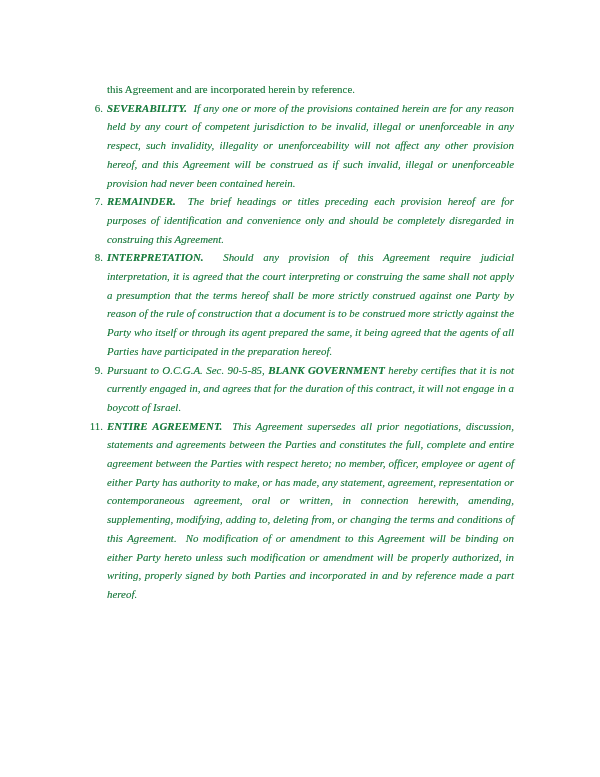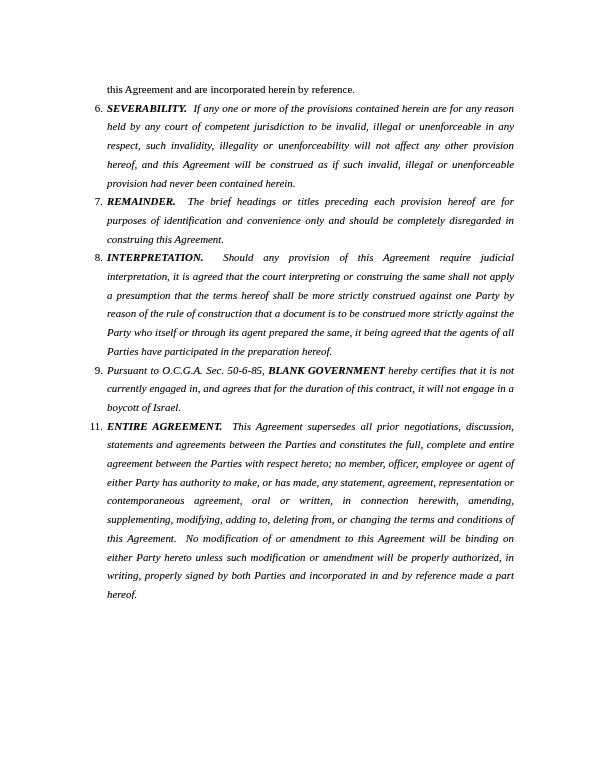--- a/index.html
+++ b/index.html
@@ -7,21 +7,21 @@
     padding: 0;
     background: #ffffff;
   }
   .page {
     position: relative;
     width: 600px;
     height: 599px;
     background: #ffffff;
     overflow: hidden;
     font-family: "Liberation Serif", serif;
-    color: #000000;
+    color: #15803d;
     text-shadow: 0 0 0.5px rgba(40,40,40,0.35);
   }
   .content {
     position: absolute;
     left: 88px;
     top: 80px;
     width: 426px;
     font-size: 10.9px;
     line-height: 18.7px;
   }
@@ -85,21 +85,21 @@
     <span class="pbody"><span class="bold">REMAINDER.</span><span>&nbsp; The brief headings or titles preceding each provision hereof are for purposes of identification and convenience only and should be completely disregarded in construing this Agreement.</span></span>
   </div>
 
   <div class="provision">
     <span class="num">8.</span>
     <span class="pbody"><span class="bold">INTERPRETATION.</span><span>&nbsp; Should any provision of this Agreement require judicial interpretation, it is agreed that the court interpreting or construing the same shall not apply a presumption that the terms hereof shall be more strictly construed against one Party by reason of the rule of construction that a document is to be construed more strictly against the Party who itself or through its agent prepared the same, it being agreed that the agents of all Parties have participated in the preparation hereof.</span></span>
   </div>
 
   <div class="provision">
     <span class="num">9.</span>
-    <span class="pbody"><span>Pursuant to O.C.G.A. Sec. 50-6-85, </span><span class="bold">BLANK GOVERNMENT</span><span> hereby certifies that it is not currently engaged in, and agrees that for the duration of this contract, it will not engage in a boycott of Israel.</span></span>
+    <span class="pbody"><span>Pursuant to O.C.G.A. Sec. 90-5-85, </span><span class="bold">BLANK GOVERNMENT</span><span> hereby certifies that it is not currently engaged in, and agrees that for the duration of this contract, it will not engage in a boycott of Israel.</span></span>
   </div>
 
   <div class="provision">
     <span class="num">11.</span>
     <span class="pbody"><span class="bold">ENTIRE AGREEMENT.</span><span>&nbsp; This Agreement supersedes all prior negotiations, discussion, statements and agreements between the Parties and constitutes the full, complete and entire agreement between the Parties with respect hereto; no member, officer, employee or agent of either Party has authority to make, or has made, any statement, agreement, representation or contemporaneous agreement, oral or written, in connection herewith, amending, supplementing, modifying, adding to, deleting from, or changing the terms and conditions of this Agreement.&nbsp; No modification of or amendment to this Agreement will be binding on either Party hereto unless such modification or amendment will be properly authorized, in writing, properly signed by both Parties and incorporated in and by reference made a part hereof.</span></span>
   </div>
 </div>
   </div>
 
   <div class="footer">

